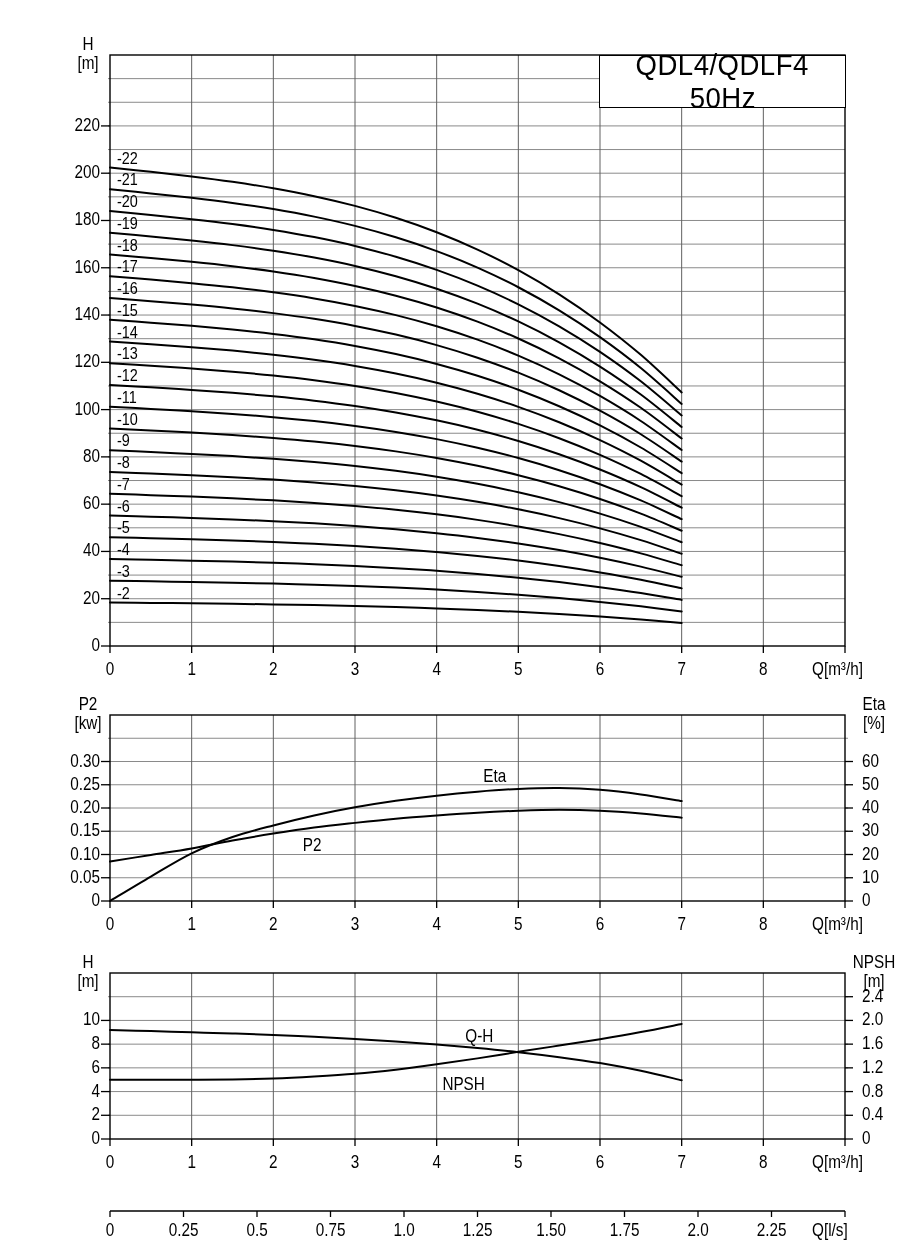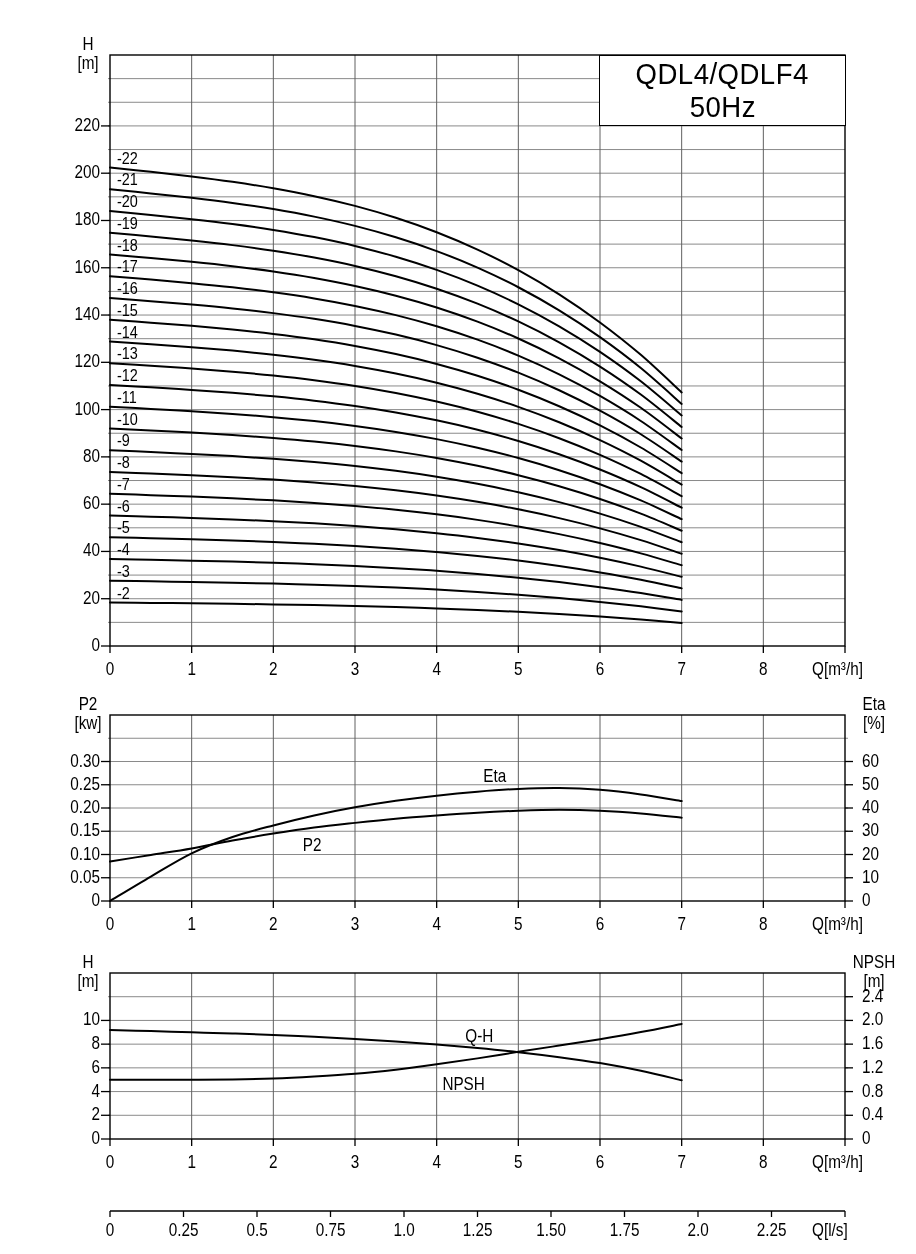--- a/index.html
+++ b/index.html
@@ -1,20 +1,20 @@
 <!DOCTYPE html>
 <html><head>
 <meta charset="utf-8">
 <style>
   html,body{margin:0;padding:0;background:#ffffff;}
   .page{position:relative;width:916px;height:1254px;background:#ffffff;
         font-family:"Liberation Sans","DejaVu Sans",sans-serif;color:#000;overflow:hidden;}
   .page svg{position:absolute;left:0;top:0;}
   .page svg text{font-family:"Liberation Sans","DejaVu Sans",sans-serif;fill:#000;}
-  .title-box{position:absolute;left:599px;top:55px;width:247px;height:71px;
+  .title-box{position:absolute;left:599px;top:55px;width:247px;height:53px;
              background:#ffffff;border:1.5px solid #000;box-sizing:border-box;
              display:flex;flex-direction:column;align-items:center;justify-content:center;}
   .title-line{font-size:29px;line-height:33px;letter-spacing:0.5px;
               transform:scaleX(0.95);transform-origin:center;white-space:nowrap;}
 </style>
 </head>
 <body>
 
 <div class="page">
   <svg id="charts" width="916" height="1254" viewBox="0 0 916 1254">

